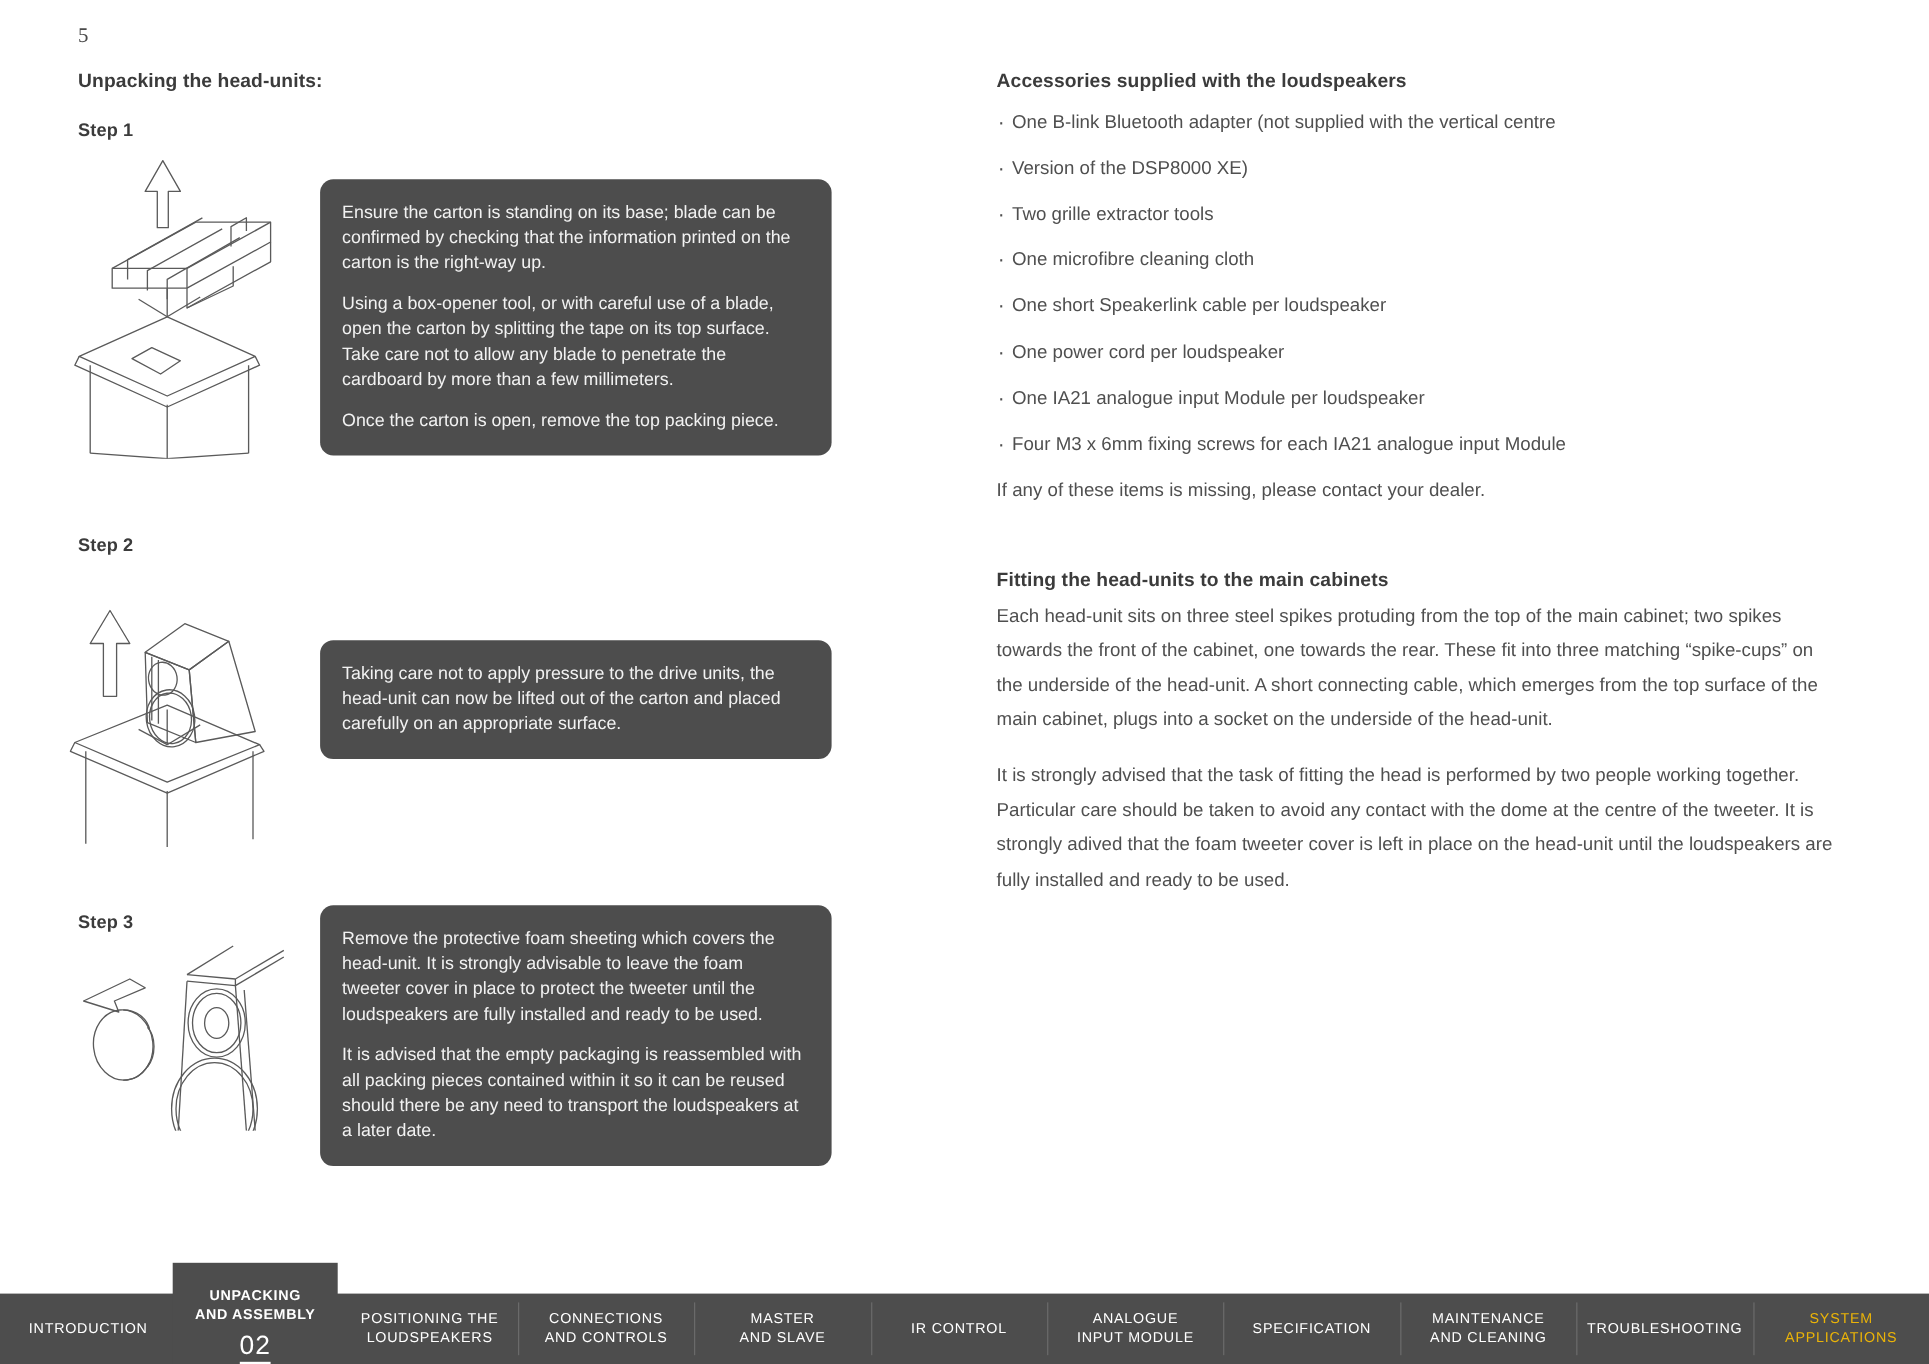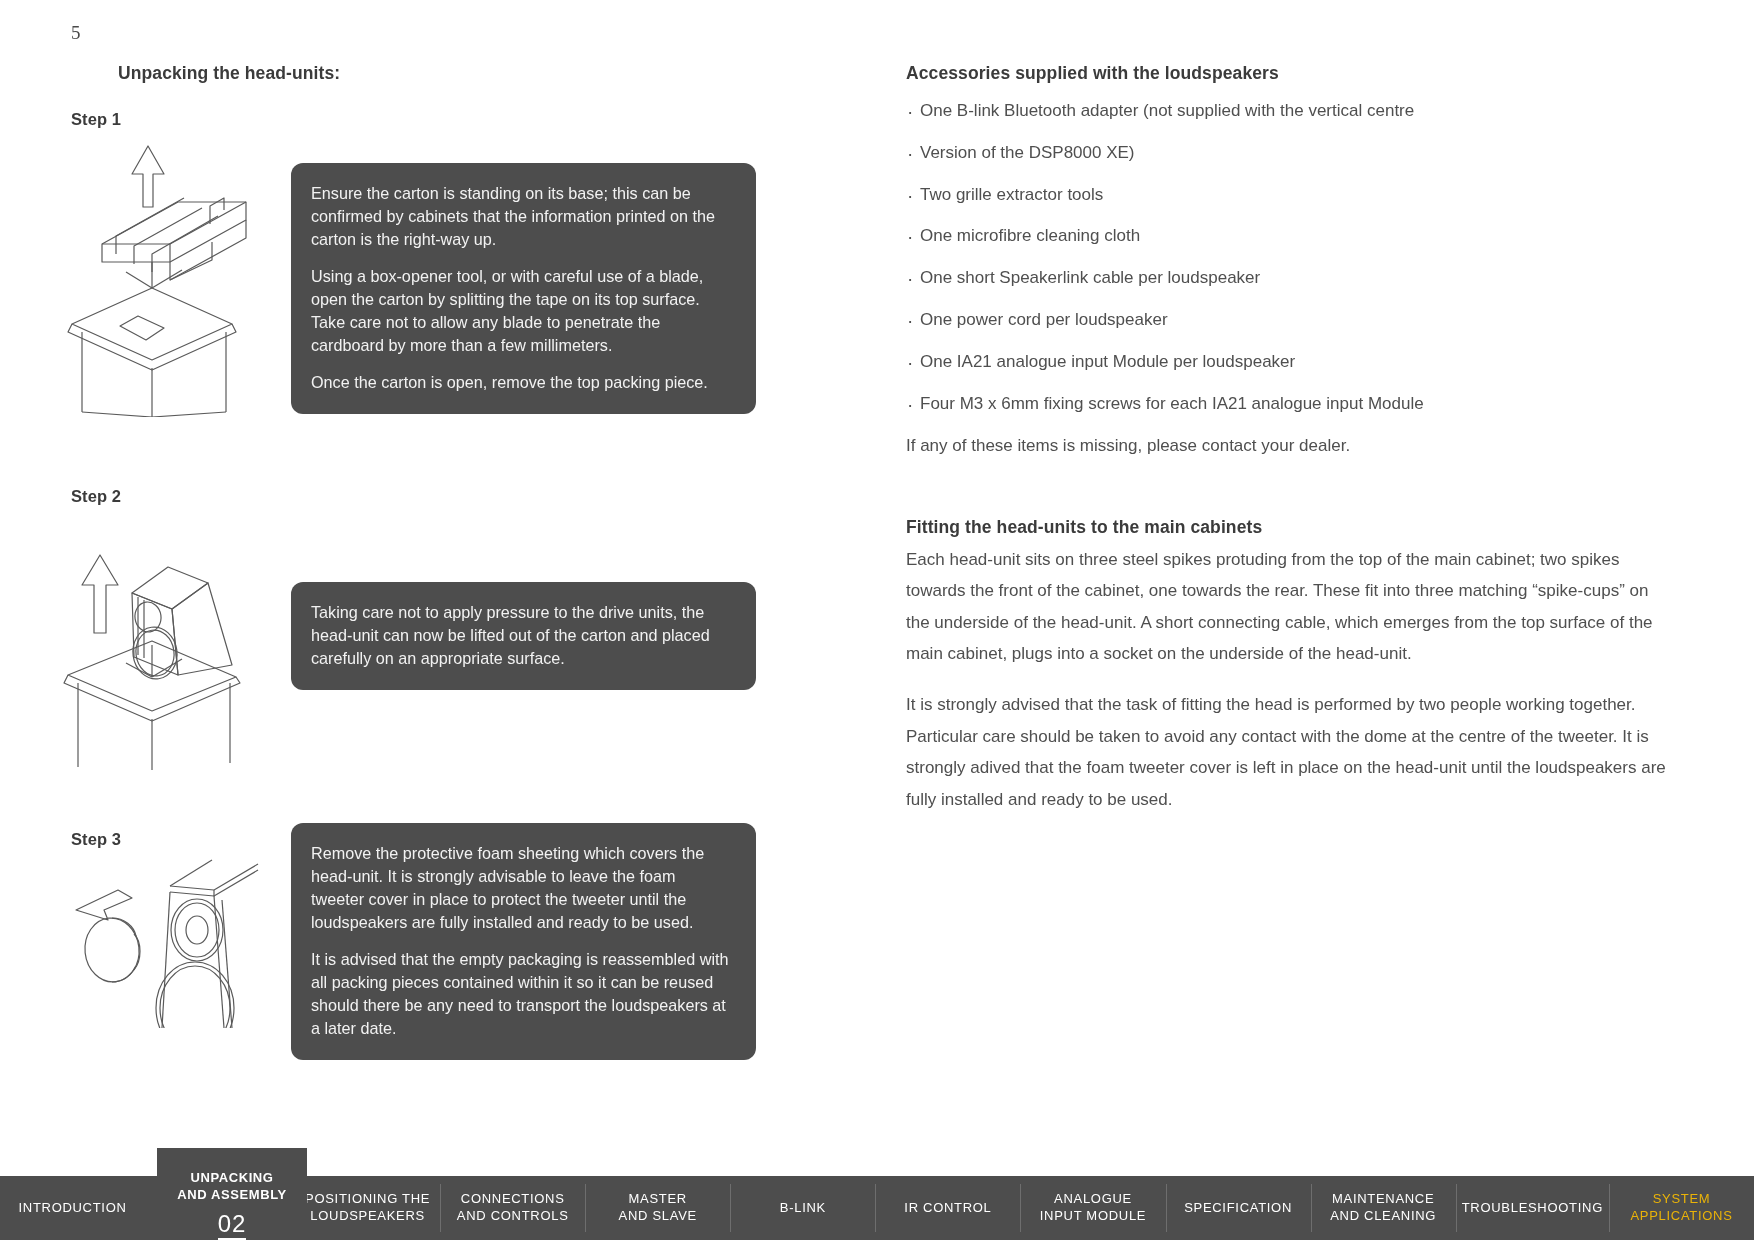--- a/index.html
+++ b/index.html
@@ -27,21 +27,20 @@
     font-family: "Liberation Serif", serif;
     letter-spacing: .5px;
   }
 
   
   .col-left {
     position: absolute;
     left: 71px;
     top: 62px;
     width: 700px;
-    margin-left: 47px;
   }
   .col-right {
     position: absolute;
     left: 906px;
     top: 62px;
     width: 770px;
   }
 
   h2.section-heading {
     font-size: 17.5px;
@@ -214,21 +213,21 @@
       <path d="M92 236 L92 285"></path>
       <path d="M166 200 L166 280"></path>
       <path d="M22 280 L92 285"></path>
       <path d="M92 285 L166 280"></path>
 
       <path d="M60 194 L78 184 L104 196 L86 208 Z"></path>
     </g>
   </svg>
 
   <div class="callout" style="left:291px;top:163px;width:465px;">
-    <p>Ensure the carton is standing on its base; this can be confirmed by cabinets that the information printed on the carton is the right-way up.</p>
+    <p>Ensure the carton is standing on its base; blade can be confirmed by checking that the information printed on the carton is the right-way up.</p>
     <p>Using a box-opener tool, or with careful use of a blade, open the carton by splitting the tape on its top surface. Take care not to allow any blade to penetrate the cardboard by more than a few millimeters.</p>
     <p>Once the carton is open, remove the top packing piece.</p>
   </div>
 
   <div class="step-label" style="position:absolute;left:71px;top:487px;">Step 2</div>
 
   <svg class="illus" style="left:60px;top:505px;" width="230" height="265" viewBox="0 0 230 265">
     <g fill="none" stroke="#5a5a5a" stroke-width="1.2" stroke-linejoin="round">
 
       <path d="M34 128 L34 80 L22 80 L40 50 L58 80 L46 80 L46 128 Z"></path>
@@ -324,21 +323,20 @@
     <p class="para">Each head-unit sits on three steel spikes protuding from the top of the main cabinet; two spikes towards the front of the cabinet, one towards the rear. These fit into three matching “spike-cups” on the underside of the head-unit. A short connecting cable, which emerges from the top surface of the main cabinet, plugs into a socket on the underside of the head-unit.</p>
     <p class="para">It is strongly advised that the task of fitting the head is performed by two people working together. Particular care should be taken to avoid any contact with the dome at the centre of the tweeter. It is strongly adived that the foam tweeter cover is left in place on the head-unit until the loudspeakers are fully installed and ready to be used.</p>
   </div>
 
   <div class="footer-nav">
     <div class="nav-item">INTRODUCTION</div>
     <div class="active-spacer"></div>
     <div class="nav-item">POSITIONING THE<br>LOUDSPEAKERS</div>
     <div class="nav-item">CONNECTIONS<br>AND CONTROLS</div>
     <div class="nav-item">MASTER<br>AND SLAVE</div>
-    <div class="nav-item">B-LINK</div>
     <div class="nav-item">IR CONTROL</div>
     <div class="nav-item">ANALOGUE<br>INPUT MODULE</div>
     <div class="nav-item">SPECIFICATION</div>
     <div class="nav-item">MAINTENANCE<br>AND CLEANING</div>
     <div class="nav-item">TROUBLESHOOTING</div>
     <div class="nav-item accent">SYSTEM<br>APPLICATIONS</div>
   </div>
 
   <div class="nav-item active">
     <span>UNPACKING<br>AND ASSEMBLY</span>

